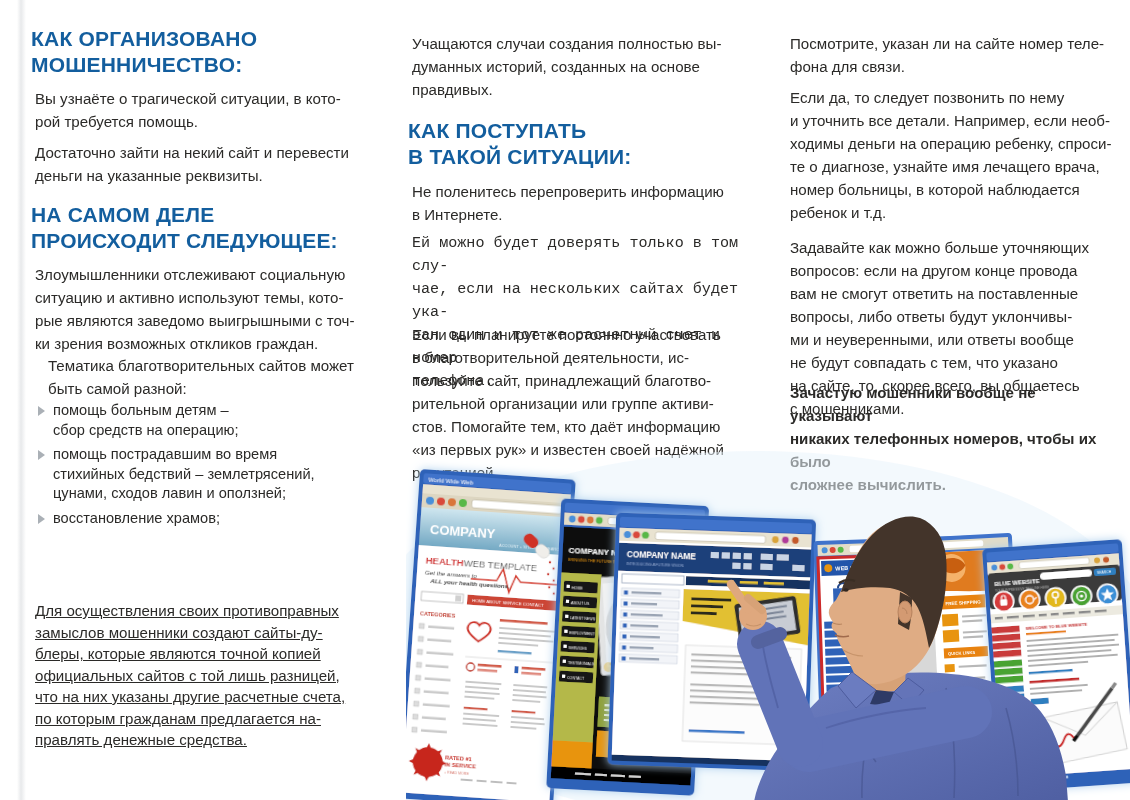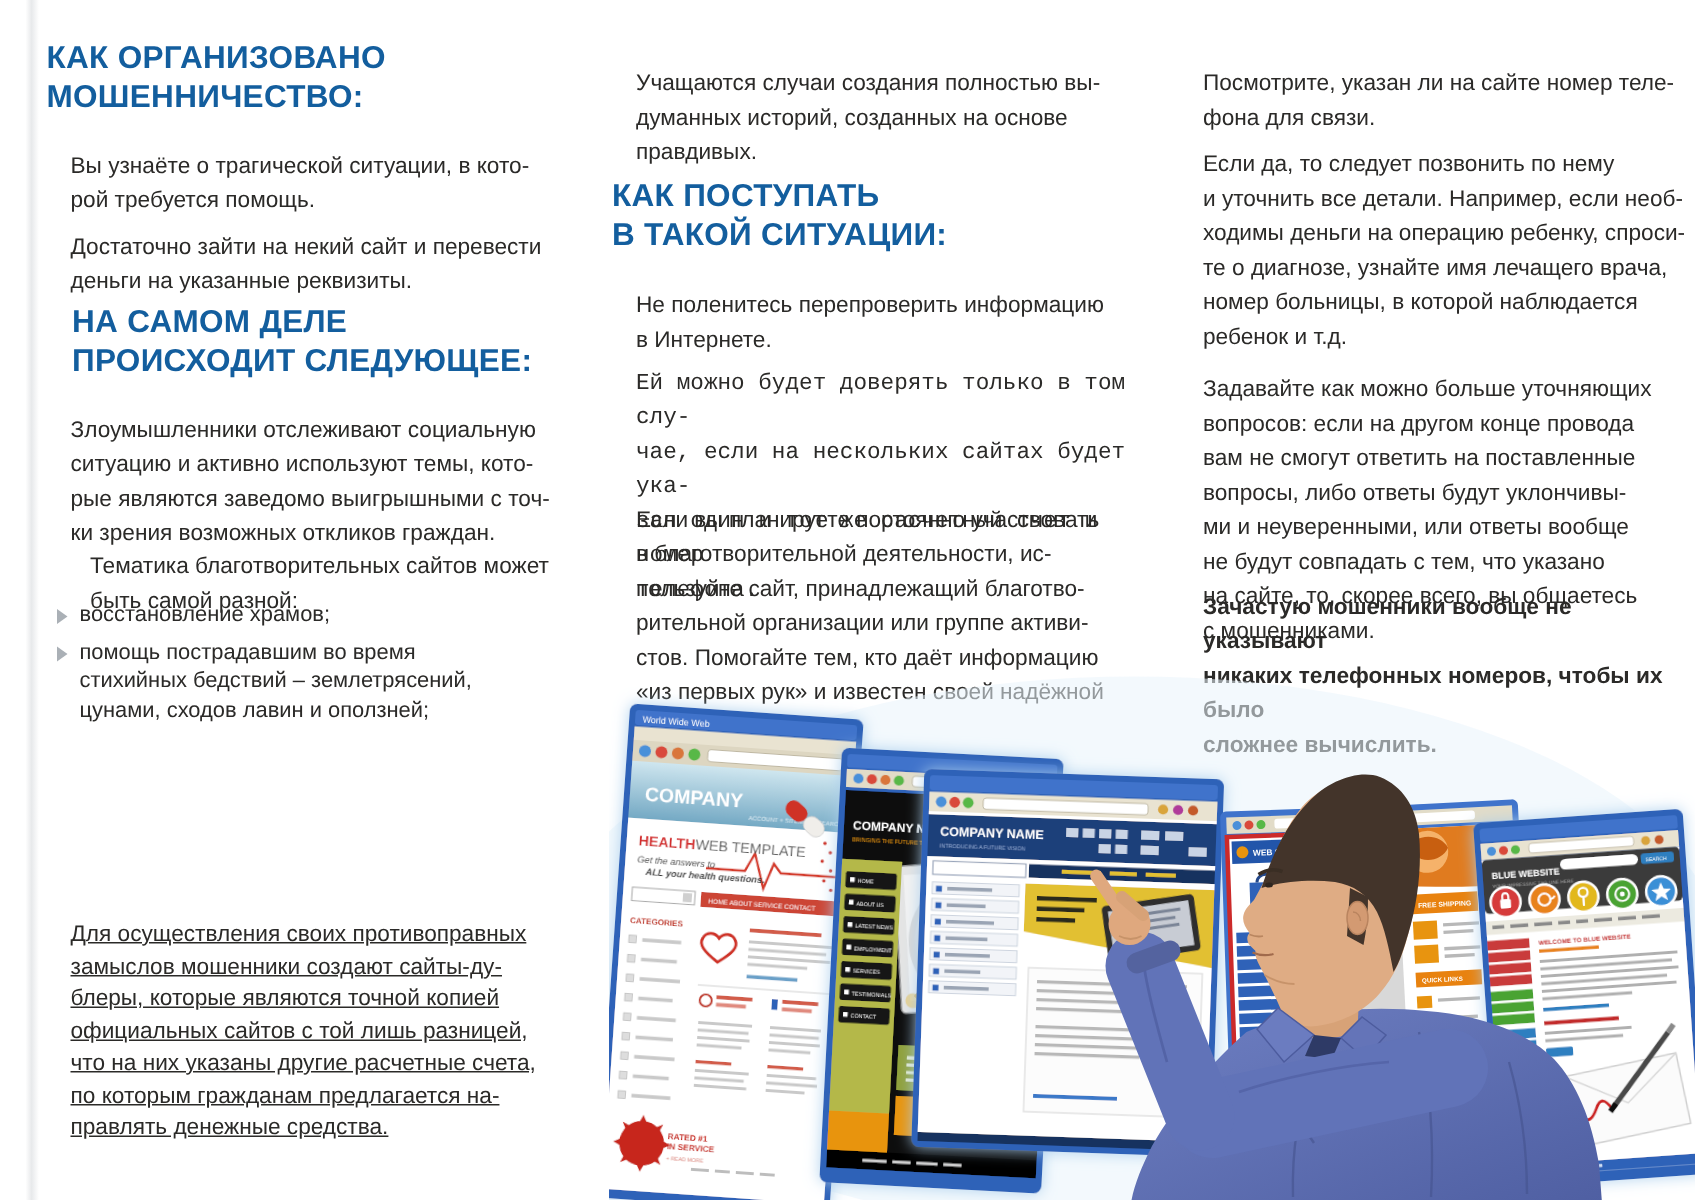--- a/index.html
+++ b/index.html
@@ -3,21 +3,21 @@
 <meta charset="utf-8">
 <style>
   html,body{margin:0;padding:0;background:#ffffff;}
   .page{position:relative;width:1130px;height:800px;background:#ffffff;overflow:hidden;
         font-family:"Liberation Sans",sans-serif;color:#2b2a28;}
   .abs{position:absolute;}
   .fold{left:17px;top:0;width:9px;height:800px;
         background:linear-gradient(90deg,rgba(255,255,255,0) 0%,rgba(110,120,132,.16) 45%,rgba(255,255,255,0) 100%);}
   h2.sec{margin:0;color:#135e9e;font-size:21px;line-height:26px;font-weight:bold;
          letter-spacing:.2px;white-space:pre-line;}
-  p.body{margin:16px;font-size:15.1px;line-height:23px;white-space:pre-line;}
+  p.body{margin:4px;font-size:15.1px;line-height:23px;white-space:pre-line;}
   p.tight{line-height:21.5px;}
   ul.bullets{margin:0;padding:0;list-style:none;}
   ul.bullets li{position:relative;margin:0 0 5px 22px;font-size:14.6px;line-height:19.5px;white-space:pre-line;}
   ul.bullets li .tri{position:absolute;left:-15px;top:5px;width:0;height:0;
         border-left:7px solid #aab0b6;border-top:5px solid transparent;border-bottom:5px solid transparent;}
   .colw1{width:352px;} .colw2{width:352px;} .colw3{width:330px;}
 </style>
 </head>
 <body>
 
@@ -25,33 +25,35 @@
 
   <div class="abs fold"></div>
 
   <div class="abs colw1" style="left:31px;top:26px;">
     <h2 class="sec abs" style="left:0;top:0;">КАК ОРГАНИЗОВАНО
 МОШЕННИЧЕСТВО:</h2>
     <p class="body abs colw1" style="left:0;top:57px;">Вы узнаёте о трагической ситуации, в кото-
 рой требуется помощь.</p>
     <p class="body abs colw1" style="left:0;top:111px;">Достаточно зайти на некий сайт и перевести
 деньги на указанные реквизиты.</p>
-    <h2 class="sec abs" style="left:17px;top:176px;">НА САМОМ ДЕЛЕ
+    <h2 class="sec abs" style="left:0;top:176px;">НА САМОМ ДЕЛЕ
 ПРОИСХОДИТ СЛЕДУЮЩЕЕ:</h2>
     <p class="body abs colw1" style="left:0;top:233px;">Злоумышленники отслеживают социальную
 ситуацию и активно используют темы, кото-
 рые являются заведомо выигрышными с точ-
 ки зрения возможных откликов граждан.</p>
     <p class="body abs colw1" style="left:13px;top:324px;">Тематика благотворительных сайтов может
 быть самой разной:</p>
     <ul class="bullets abs colw1" style="left:0;top:375px;">
-      <li><span class="tri"></span><span>восстановление храмов;</span></li>
+      <li><span class="tri"></span><span>помощь больным детям –
+сбор средств на операцию;</span></li>
       <li><span class="tri"></span><span>помощь пострадавшим во время
 стихийных бедствий – землетрясений,
 цунами, сходов лавин и оползней;</span></li>
+      <li><span class="tri"></span><span>восстановление храмов;</span></li>
     </ul>
     <p class="body tight abs colw1" style="left:0;top:570px;text-decoration:underline;">Для осуществления своих противоправных
 замыслов мошенники создают сайты-ду-
 блеры, которые являются точной копией
 официальных сайтов с той лишь разницей,
 что на них указаны другие расчетные счета,
 по которым гражданам предлагается на-
 правлять денежные средства.</p>
   </div>
 

